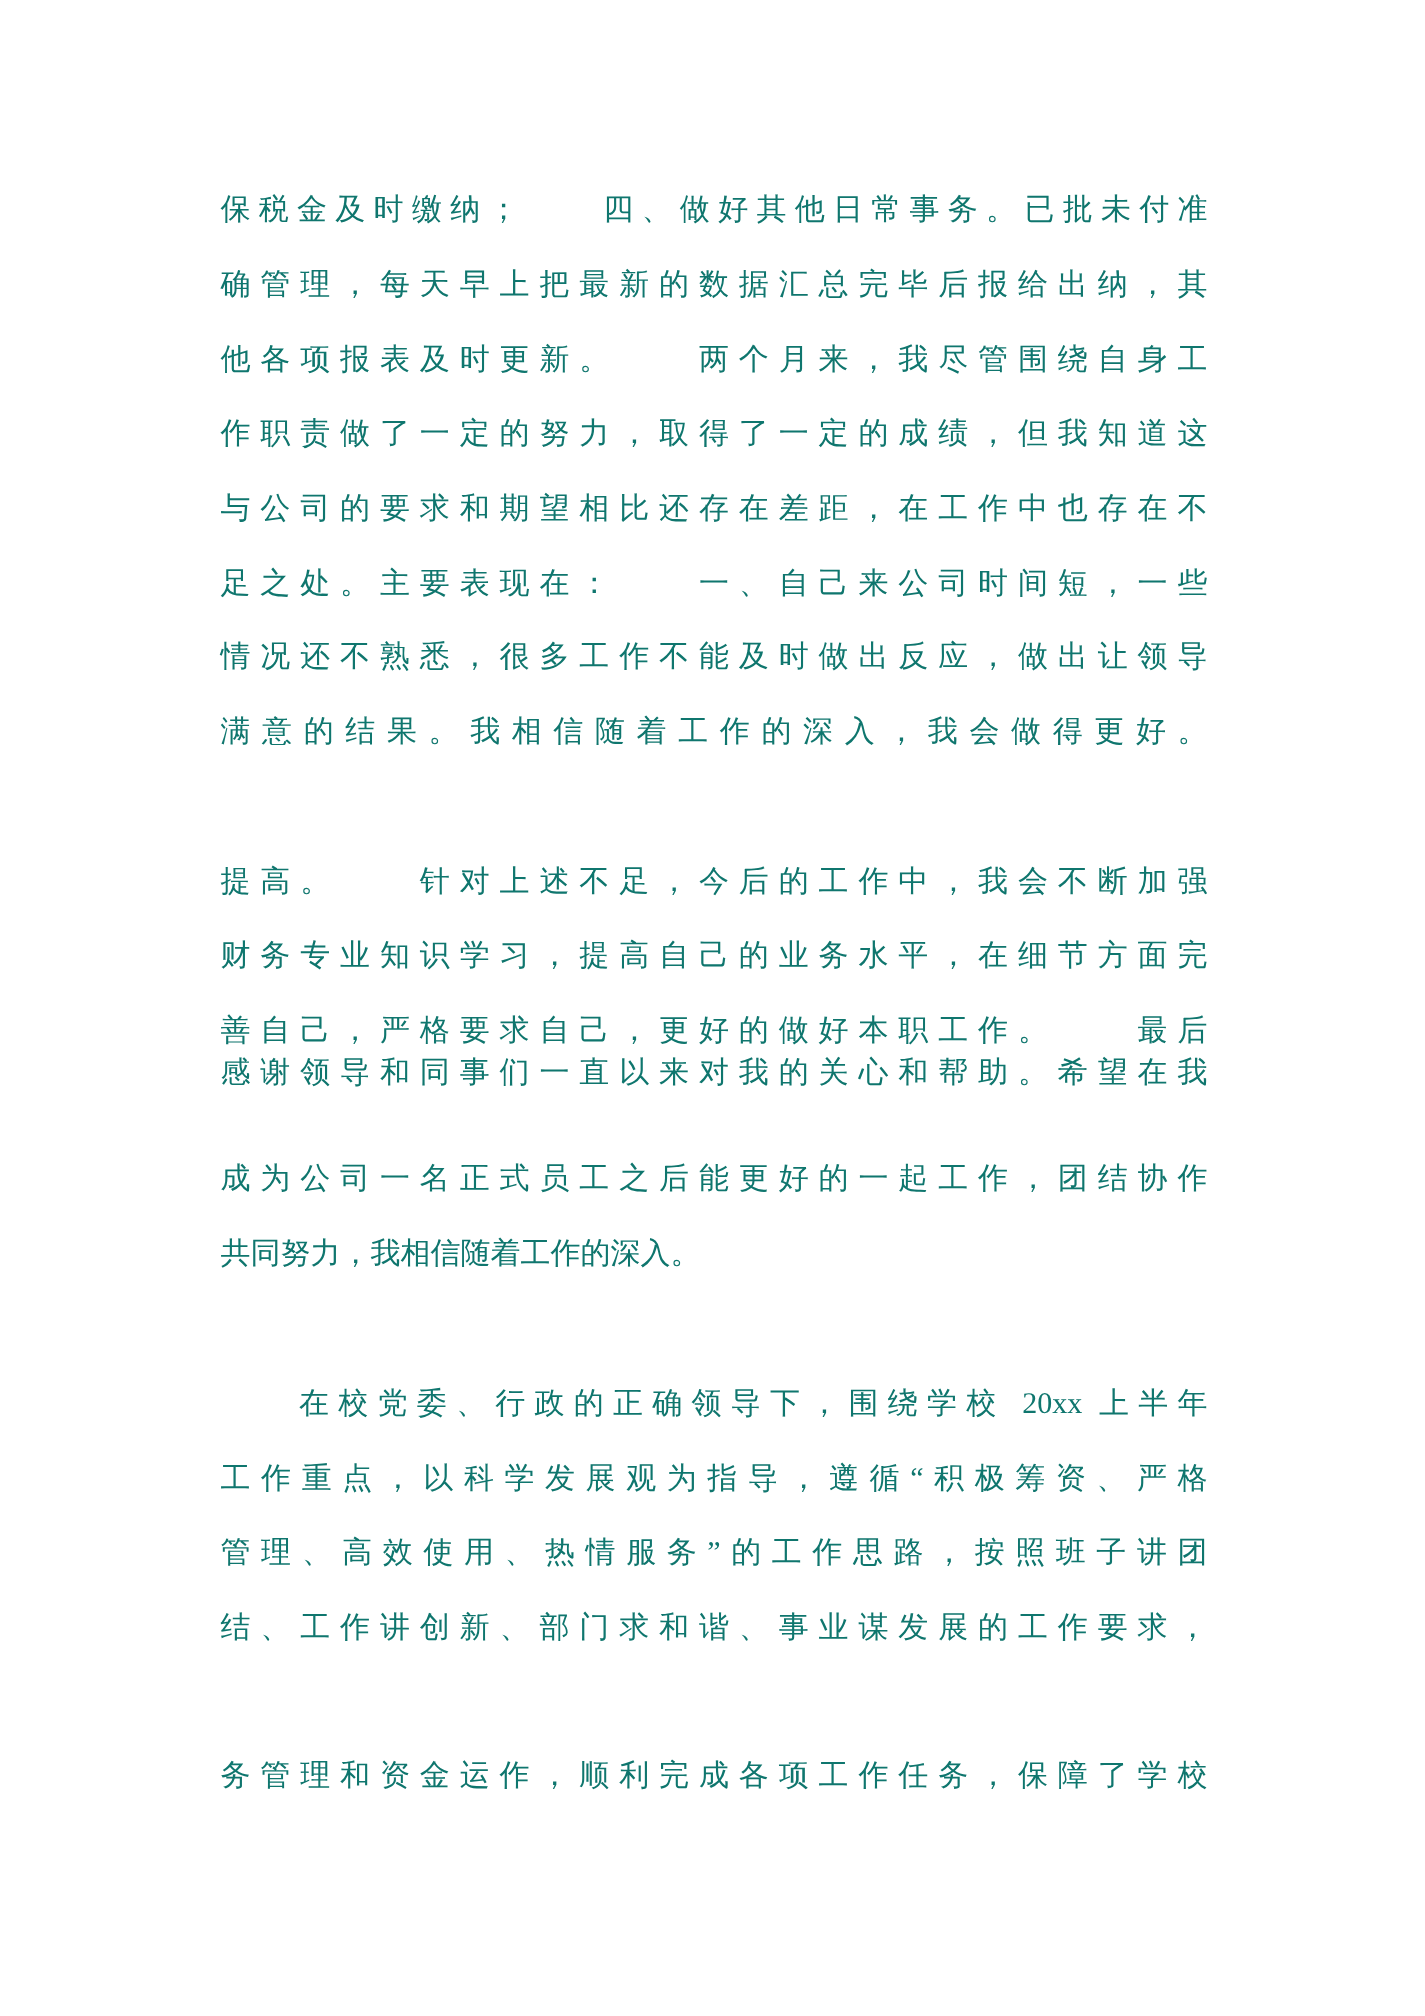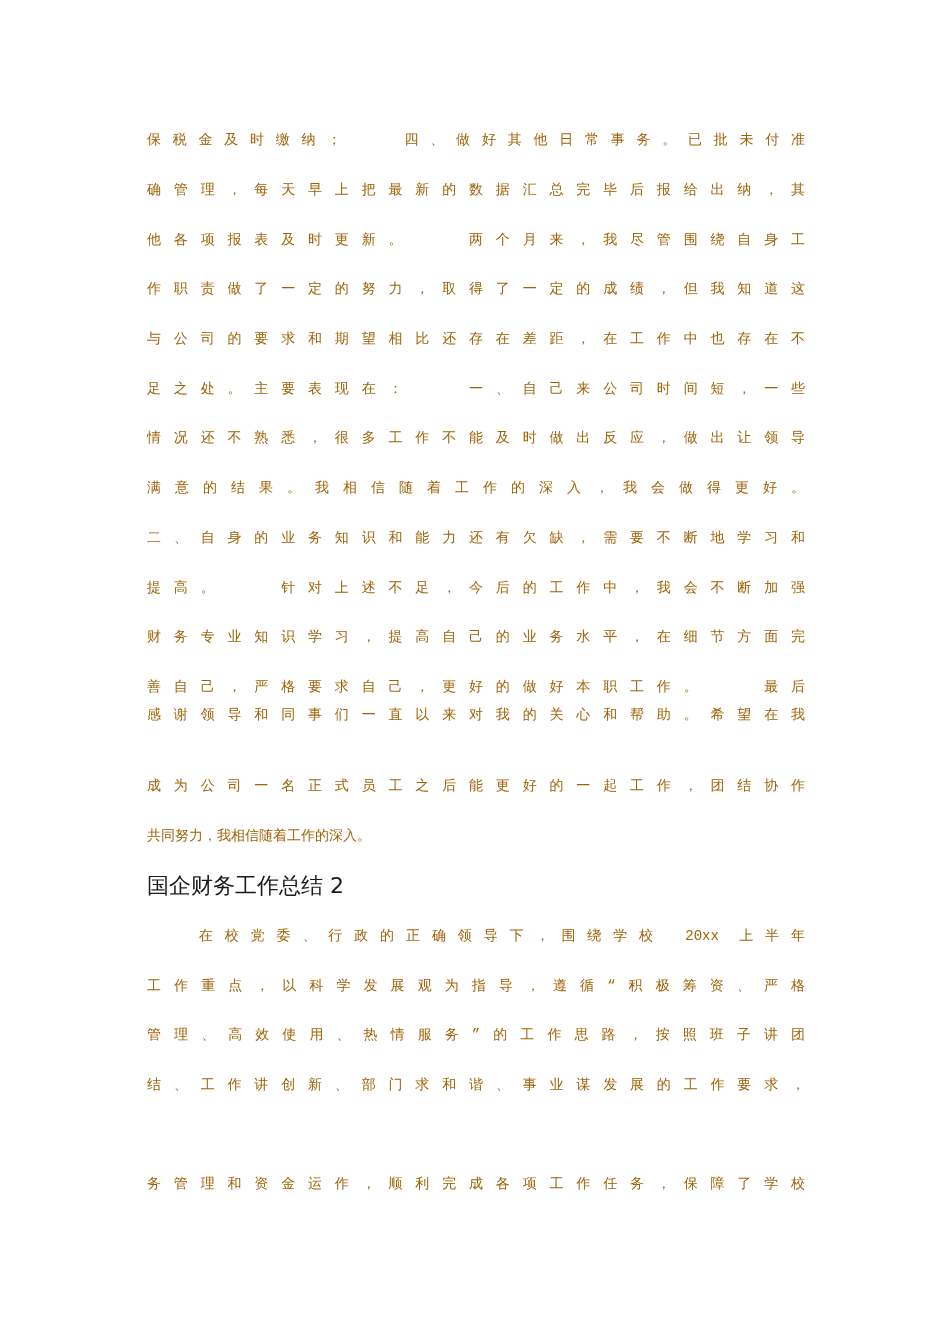--- a/index.html
+++ b/index.html
@@ -4,23 +4,23 @@
   <style>
     html, body { margin: 0; padding: 0; background: #ffffff; }
     body { width: 950px; height: 1344px; position: relative; overflow: hidden; }
     .page { position: absolute; left: 0; top: 0; width: 950px; height: 1344px; background: #ffffff; }
     .line {
       position: absolute;
       left: 147px;
       width: 658px;
       height: 40px;
       line-height: 40px;
-      font-family: Liberation Mono, monospace;
-      font-size: 14px;
-      color: #a16207;
+      font-family: Liberation Serif, serif;
+      font-size: 20px;
+      color: #0f766e;
       white-space: nowrap;
       text-align: justify;
       text-align-last: justify;
     }
     .line.last { text-align-last: left; }
     .heading {
       position: absolute;
       left: 147px;
       height: 40px;
       line-height: 40px;
@@ -36,29 +36,27 @@
 <div class="page">
 
   <div class="line" style="top:120px">保税金及时缴纳；　　四、做好其他日常事务。已批未付准</div>
   <div class="line" style="top:170px">确管理，每天早上把最新的数据汇总完毕后报给出纳，其</div>
   <div class="line" style="top:220px">他各项报表及时更新。　　两个月来，我尽管围绕自身工</div>
   <div class="line" style="top:269px">作职责做了一定的努力，取得了一定的成绩，但我知道这</div>
   <div class="line" style="top:319px">与公司的要求和期望相比还存在差距，在工作中也存在不</div>
   <div class="line" style="top:369px">足之处。主要表现在：　　一、自己来公司时间短，一些</div>
   <div class="line" style="top:418px">情况还不熟悉，很多工作不能及时做出反应，做出让领导</div>
   <div class="line" style="top:468px">满意的结果。我相信随着工作的深入，我会做得更好。</div>
-  <div class="line" style="top:518px">二、自身的业务知识和能力还有欠缺，需要不断地学习和</div>
   <div class="line" style="top:568px">提高。　　针对上述不足，今后的工作中，我会不断加强</div>
   <div class="line" style="top:617px">财务专业知识学习，提高自己的业务水平，在细节方面完</div>
   <div class="line" style="top:667px">善自己，严格要求自己，更好的做好本职工作。　　最后</div>
   <div class="line" style="top:695px">感谢领导和同事们一直以来对我的关心和帮助。希望在我</div>
   <div class="line" style="top:766px">成为公司一名正式员工之后能更好的一起工作，团结协作</div>
   <div class="line last" style="top:816px">共同努力，我相信随着工作的深入。</div>
 
-  <div class="heading" style="top:866px">国企财务工作总结 2</div>
 
   <div class="line" style="top:916px">　　在校党委、行政的正确领导下，围绕学校 20xx 上半年</div>
   <div class="line" style="top:966px">工作重点，以科学发展观为指导，遵循“积极筹资、严格</div>
   <div class="line" style="top:1015px">管理、高效使用、热情服务”的工作思路，按照班子讲团</div>
   <div class="line" style="top:1065px">结、工作讲创新、部门求和谐、事业谋发展的工作要求，</div>
   <div class="line" style="top:1164px">务管理和资金运作，顺利完成各项工作任务，保障了学校</div>
 
 </div>
 
 </body></html>

